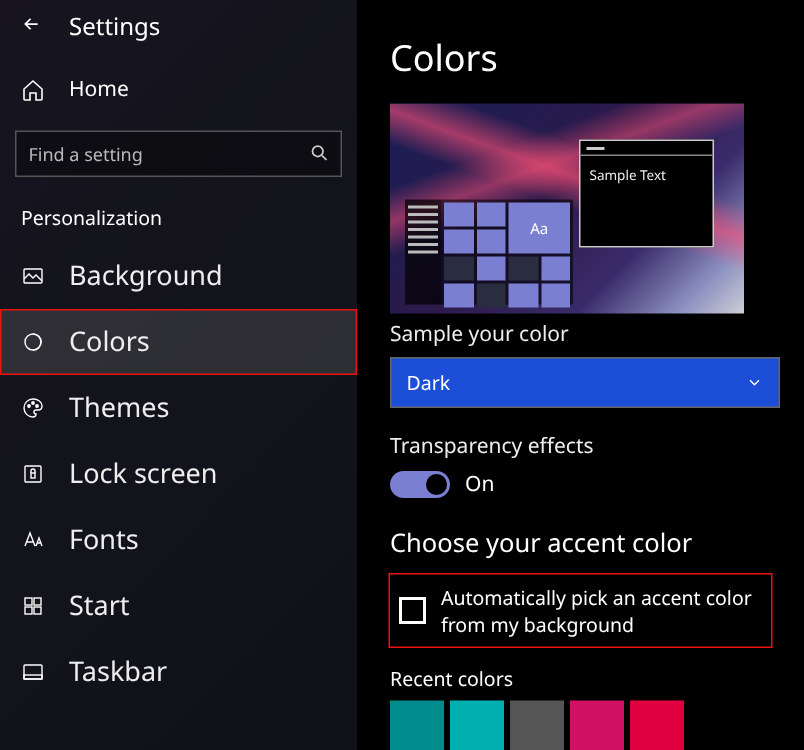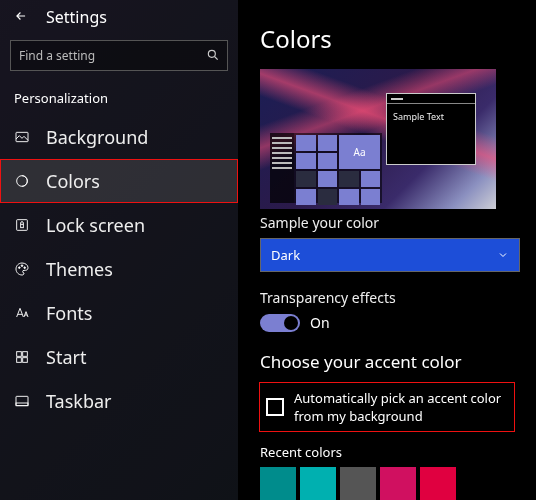--- a/index.html
+++ b/index.html
@@ -55,20 +55,26 @@
 <div class="sidebar">
   <div class="titlebar">
     <span>
       <svg viewBox="0 0 24 24" fill="none" stroke="#fff" stroke-width="2">
           <path d="M19 12H5M11 18l-6-6 6-6"></path>
         </svg>
     </span>
     <span>Settings</span>
   </div>
 
+  <div class="home-row">
+    <svg viewBox="0 0 24 24" fill="none" stroke="#fff" stroke-width="1.6">
+        <path d="M3 11l9-8 9 8v10a1 1 0 0 1-1 1h-5v-7h-6v7H4a1 1 0 0 1-1-1z"></path>
+      </svg>
+    <span>Home</span>
+  </div>
 
   <div class="search">
     <input type="text" placeholder="Find a setting" style="">
     <span class="sicon">
       <svg width="14" height="14" viewBox="0 0 24 24" fill="none" stroke="#ccc" stroke-width="2">
           <circle cx="10" cy="10" r="6"></circle>
           <path d="M20 20l-5-5"></path>
         </svg>
     </span>
   </div>
@@ -85,34 +91,34 @@
       </div>
       <div class="nav-item active">
         <svg viewBox="0 0 24 24" fill="none" stroke="#fff" stroke-width="1.4">
           <circle cx="12" cy="12" r="8"></circle>
           <path d="M12 4a8 8 0 0 1 0 16"></path>
         </svg>
         <span>Colors</span>
       </div>
       <div class="nav-item">
         <svg viewBox="0 0 24 24" fill="none" stroke="#fff" stroke-width="1.4">
-          <rect x="4" y="4" width="16" height="16" rx="1"></rect>
-          <rect x="10" y="11" width="4" height="5"></rect>
-          <path d="M10 11V9a2 2 0 1 1 4 0v2"></path>
-        </svg>
-        <span>Lock screen</span>
-      </div>
-      <div class="nav-item">
-        <svg viewBox="0 0 24 24" fill="none" stroke="#fff" stroke-width="1.4">
           <path d="M12 3c5 0 9 3 9 7 0 3-2 4-4 4h-2a2 2 0 0 0 0 4c0 2-1 3-3 3-5 0-9-4-9-9s4-9 9-9z"></path>
           <circle cx="8" cy="10" r="1.2" fill="#fff"></circle>
           <circle cx="12" cy="7" r="1.2" fill="#fff"></circle>
           <circle cx="16" cy="10" r="1.2" fill="#fff"></circle>
         </svg>
         <span>Themes</span>
+      </div>
+      <div class="nav-item">
+        <svg viewBox="0 0 24 24" fill="none" stroke="#fff" stroke-width="1.4">
+          <rect x="4" y="4" width="16" height="16" rx="1"></rect>
+          <rect x="10" y="11" width="4" height="5"></rect>
+          <path d="M10 11V9a2 2 0 1 1 4 0v2"></path>
+        </svg>
+        <span>Lock screen</span>
       </div>
       <div class="nav-item">
         <svg viewBox="0 0 24 24" fill="none" stroke="#fff" stroke-width="1.4">
           <path d="M4 18L9 5l5 13M6 14h6M15 18l3-8 3 8M16.5 15h3"></path>
         </svg>
         <span>Fonts</span>
       </div>
       <div class="nav-item">
         <svg viewBox="0 0 24 24" fill="none" stroke="#fff" stroke-width="1.4">
           <rect x="4" y="4" width="7" height="7"></rect>

